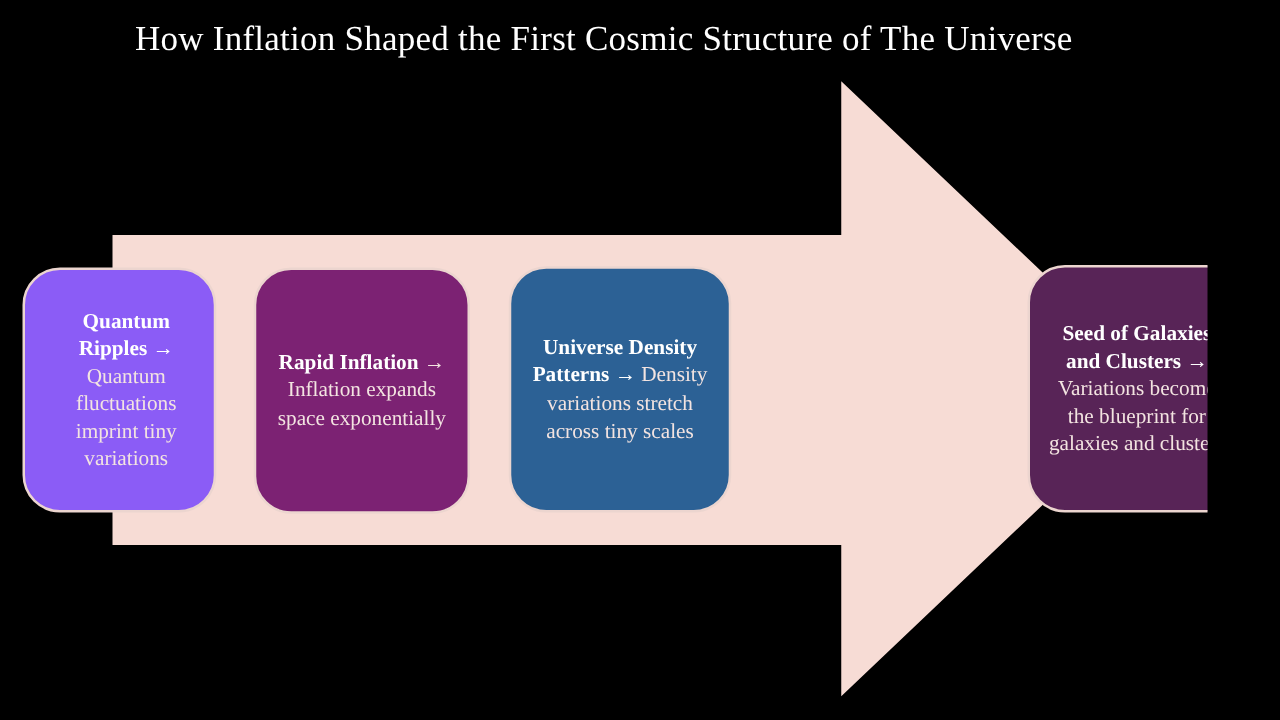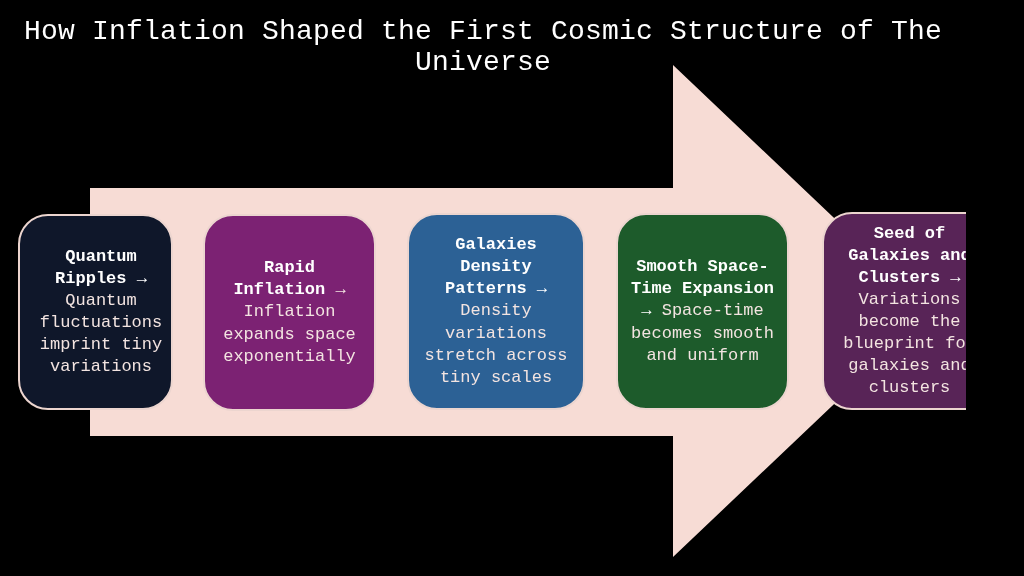--- a/index.html
+++ b/index.html
@@ -6,21 +6,21 @@
     margin: 0;
     padding: 0;
     background: #000;
   }
   .canvas {
     position: relative;
     width: 966px;
     height: 576px;
     overflow: hidden;
     background: var(--background, #000);
-    font-family: Liberation Mono, monospace;
+    font-family: Liberation Serif, serif;
   }
   .slide-title {
     position: absolute;
     top: 16px;
     left: 0;
     width: 100%;
     margin: 0;
     text-align: center;
     font-size: 28px;
     font-weight: 400;
@@ -68,47 +68,41 @@
 <body>
 
 <div class="canvas">
 
   <h1 class="slide-title">How Inflation Shaped the First Cosmic Structure of The Universe</h1>
 
   <svg class="arrow-svg" viewBox="0 0 1024 576" aria-hidden="true">
     <polygon class="arrow-shape" points="90,188 673,188 673,65 932,311 673,557 673,436 90,436"></polygon>
   </svg>
 
-  <div class="step s1" style="background-color: #0f172a; padding-left: 22px;">
+  <div class="step s1" style="background-color: #8b5cf6; padding-left: 22px;">
     <div class="step-text">
       <span class="heading">Quantum Ripples →</span>
       <span class="body">Quantum fluctuations imprint tiny variations</span>
     </div>
   </div>
 
   <div class="step s2" style="background-color: rgb(124, 34, 115);">
     <div class="step-text">
       <span class="heading">Rapid Inflation</span>
       <span class="body">→ Inflation expands space exponentially</span>
     </div>
   </div>
 
   <div class="step s3" style="background-color: rgb(44, 97, 149);">
     <div class="step-text">
-      <span class="heading">Galaxies Density Patterns →</span>
+      <span class="heading">Universe Density Patterns →</span>
       <span class="body">Density variations stretch across tiny scales</span>
     </div>
   </div>
 
-  <div class="step s4" style="background-color: rgb(29, 91, 43);">
-    <div class="step-text">
-      <span class="heading">Smooth Space-Time Expansion →</span>
-      <span class="body">Space-time becomes smooth and uniform</span>
-    </div>
-  </div>
 
   <div class="step s5" style="background-color: rgb(88, 36, 87);">
     <div class="step-text">
       <span class="heading">Seed of Galaxies and Clusters →</span>
       <span class="body">Variations become the blueprint for galaxies and clusters</span>
     </div>
   </div>
 
 </div>
 

